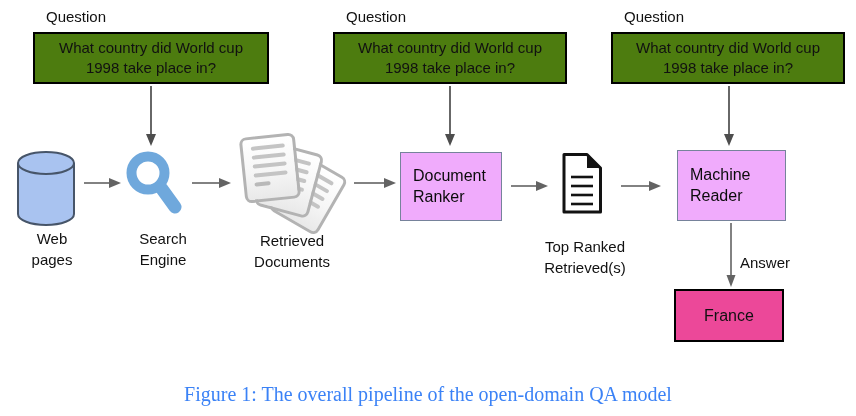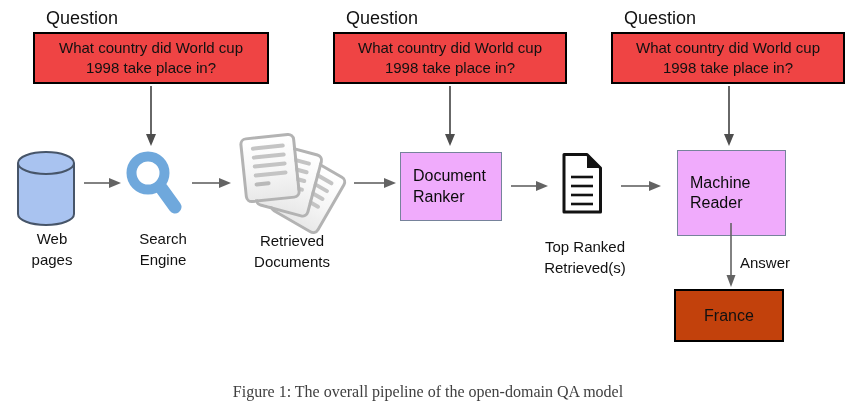--- a/index.html
+++ b/index.html
@@ -8,45 +8,45 @@
     position: relative;
     width: 856px;
     height: 416px;
     background: #ffffff;
     font-family: "Liberation Sans", sans-serif;
     color: #111;
     overflow: hidden;
   }
   
   .q-group { position: absolute; top: 8px; }
-  .q-label { margin-left: 13px; font-size: 18px; height: 20px; color: #111; }
+  .q-label { margin-left: 13px; font-size: 15px; height: 20px; color: #111; }
   .q-box {
     margin-top: 4px;
     border: 2px solid #000;
     height: 52px;
-    background: #ef4444;
+    background: #4d7c0f;
     display: flex; align-items: center; justify-content: center;
   }
   .q-box span { display: inline-block; width: 210px; text-align: center; font-size: 15px; line-height: 1.35; }
   #qg1 { left: 33px;  width: 236px; }
   #qg2 { left: 333px; width: 234px; }
   #qg3 { left: 611px; width: 234px; }
   
   .arrow { position: absolute; }
   
   .proc-box {
     position: absolute;
     background: #f0abfc;
     border: 1.5px solid #76839b;
     display: flex; align-items: center;
     padding-left: 12px; padding-right: 5px;
     font-size: 16px; line-height: 1.28; color: #0b0b0b;
   }
   #doc-ranker { left: 400px; top: 152px; width: 102px; height: 69px; }
-  #machine-reader { left: 677px; top: 150px; width: 109px; height: 86px; }
+  #machine-reader { left: 677px; top: 150px; width: 109px; height: 71px; }
   
   .icon-label { position: absolute; font-size: 15px; line-height: 1.38; color: #111; text-align: center; }
   #lbl-web { left: 28px;  top: 229px; width: 48px; }
   #lbl-search { left: 133px; top: 229px; width: 60px; }
   #lbl-retrieved { left: 247px; top: 231px; width: 90px; }
   #lbl-topranked { left: 535px; top: 237px; width: 100px; }
   #lbl-answer { left: 740px; top: 254px; font-size: 15px; position: absolute; }
   
   .docstack { position: absolute; left: 240px; top: 131px; width: 108px; height: 112px; }
   .page {
@@ -58,30 +58,30 @@
     padding: 7px 0 0 8px;
   }
   .page .pline { display: block; height: 3.5px; width: 34px; background: #c4c4c4; border-radius: 2px; margin-bottom: 5.5px; }
   .page .pline.short { width: 16px; background: #b9b9b9; }
   #page-back  { left: 40px; top: 30px; transform: rotate(30deg); z-index: 1; }
   #page-mid   { left: 21px; top: 16px; transform: rotate(15deg); z-index: 2; }
   #page-front { left: 2px;  top: 4px;  transform: rotate(-6deg); z-index: 3; }
   
   .answer-box {
     position: absolute; left: 674px; top: 289px; width: 110px; height: 53px;
-    border: 2px solid #000; background: #c2410c;
+    border: 2px solid #000; background: #ec4899;
     display: flex; align-items: center; justify-content: center;
     font-size: 16px;
   }
   
   .caption {
     position: absolute; left: 0; right: 0; top: 383px;
     text-align: center;
     font-family: "Liberation Serif", serif;
-    font-size: 16px; color: #404040;
+    font-size: 20px; color: #3b82f6;
   }
 </style>
 </head>
 <body>
 
 <div class="canvas">
 
   <div class="q-group" id="qg1">
     <div class="q-label">Question</div>
     <div class="q-box">

